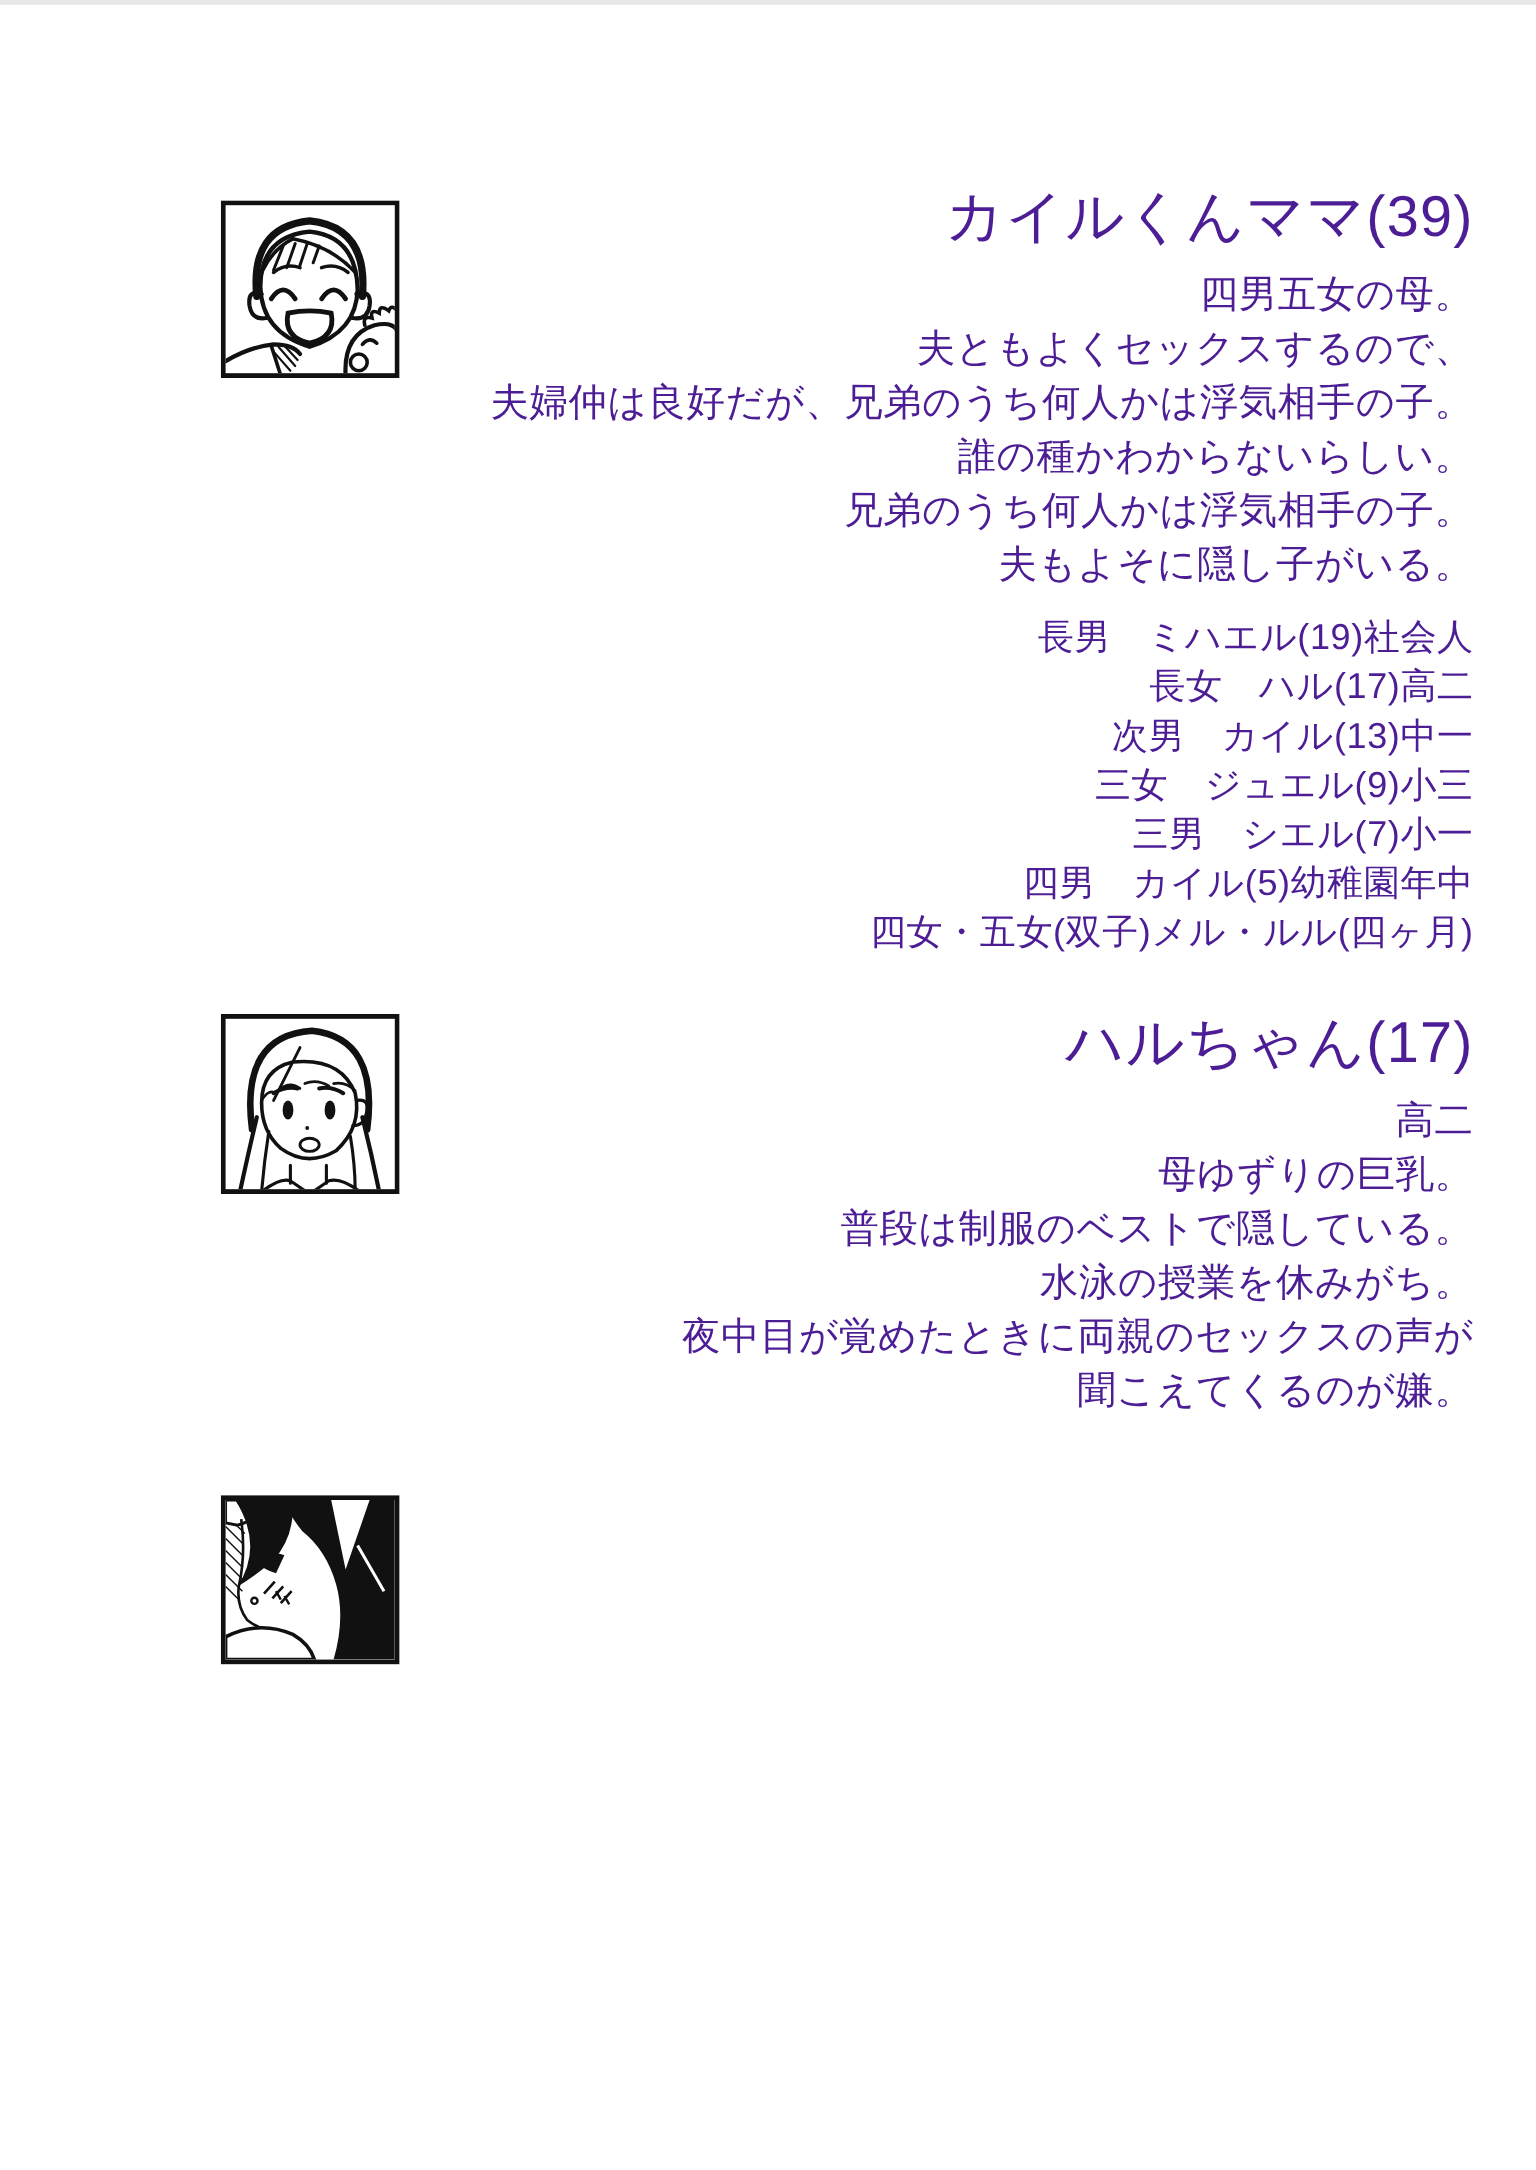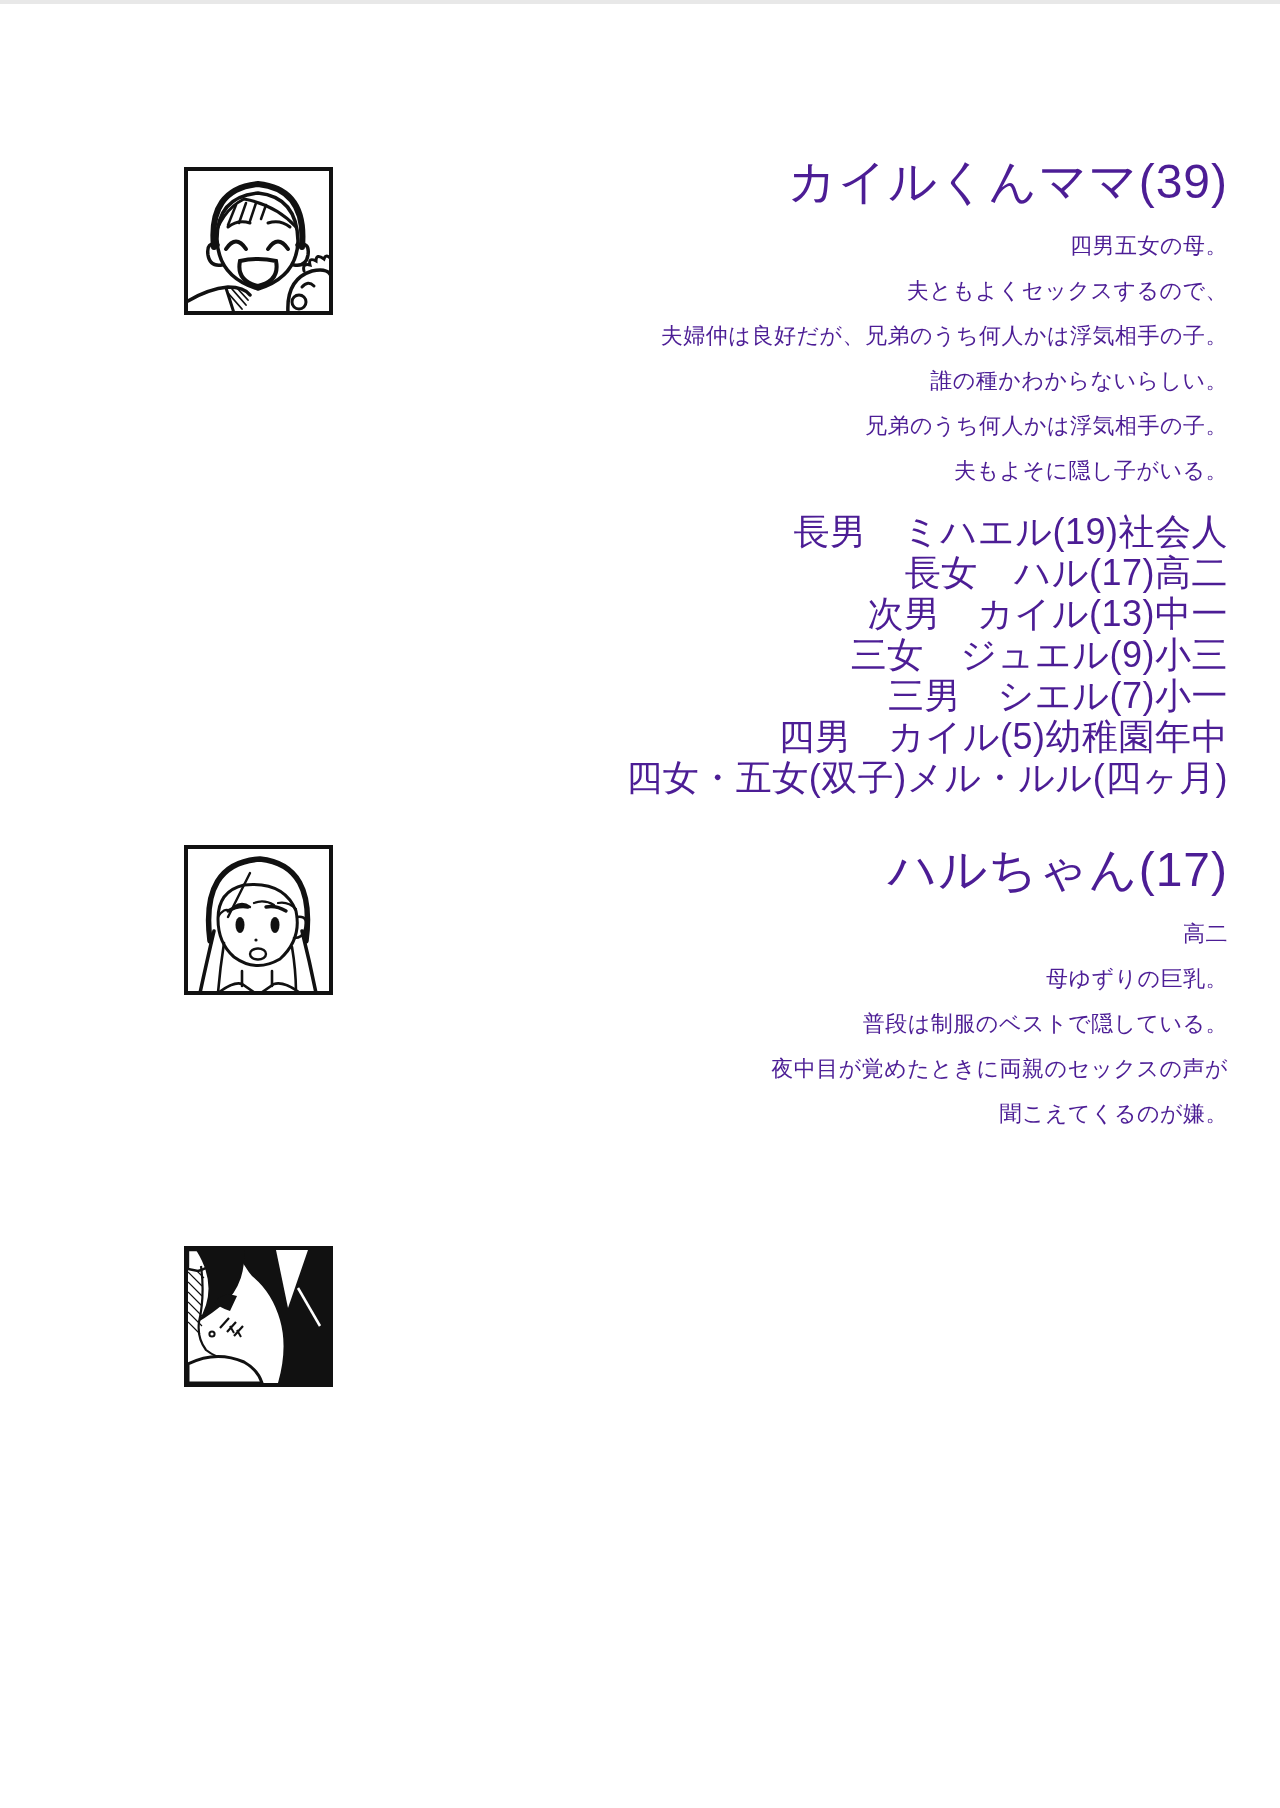--- a/index.html
+++ b/index.html
@@ -18,28 +18,28 @@
   .textcol{position:absolute;left:368px;top:0;width:860px;}
   .pname{
     margin:0 0 14px 0;
     font-size:48px;
     line-height:55px;
     font-weight:400;
     letter-spacing:1px;
     white-space:nowrap;
   }
   .desc .line{
-    font-size:22px;
+    font-size:32px;
     line-height:45px;
     letter-spacing:0.5px;
     white-space:nowrap;
   }
   .children{margin-top:18px;}
   .children .line{
-    font-size:36px;
+    font-size:30px;
     line-height:41px;
     letter-spacing:0.5px;
     white-space:nowrap;
   }
   svg{display:block;}
 </style>
 </head>
 <body>
 
 <div class="page">
@@ -149,20 +149,21 @@
           <path d="M34,148 Q50,136 58,139 L74,150 L90,139 Q100,136 116,148" stroke-width="2.6"></path>
         </g>
       </svg>
     </div>
     <div class="textcol">
       <h2 class="pname">ハルちゃん(17)</h2>
       <div class="desc">
         <div class="line">高二</div>
         <div class="line">母ゆずりの巨乳。</div>
         <div class="line">普段は制服のベストで隠している。</div>
+        <div class="line">水泳の授業を休みがち。</div>
         <div class="line">夜中目が覚めたときに両親のセックスの声が</div>
         <div class="line">聞こえてくるのが嫌。</div>
       </div>
     </div>
   </section>
 
   <section class="profile" style="top:1240px">
     <div class="portrait" style="top:2px">
       <svg width="149" height="141" viewBox="0 0 149 141">
         <defs>

